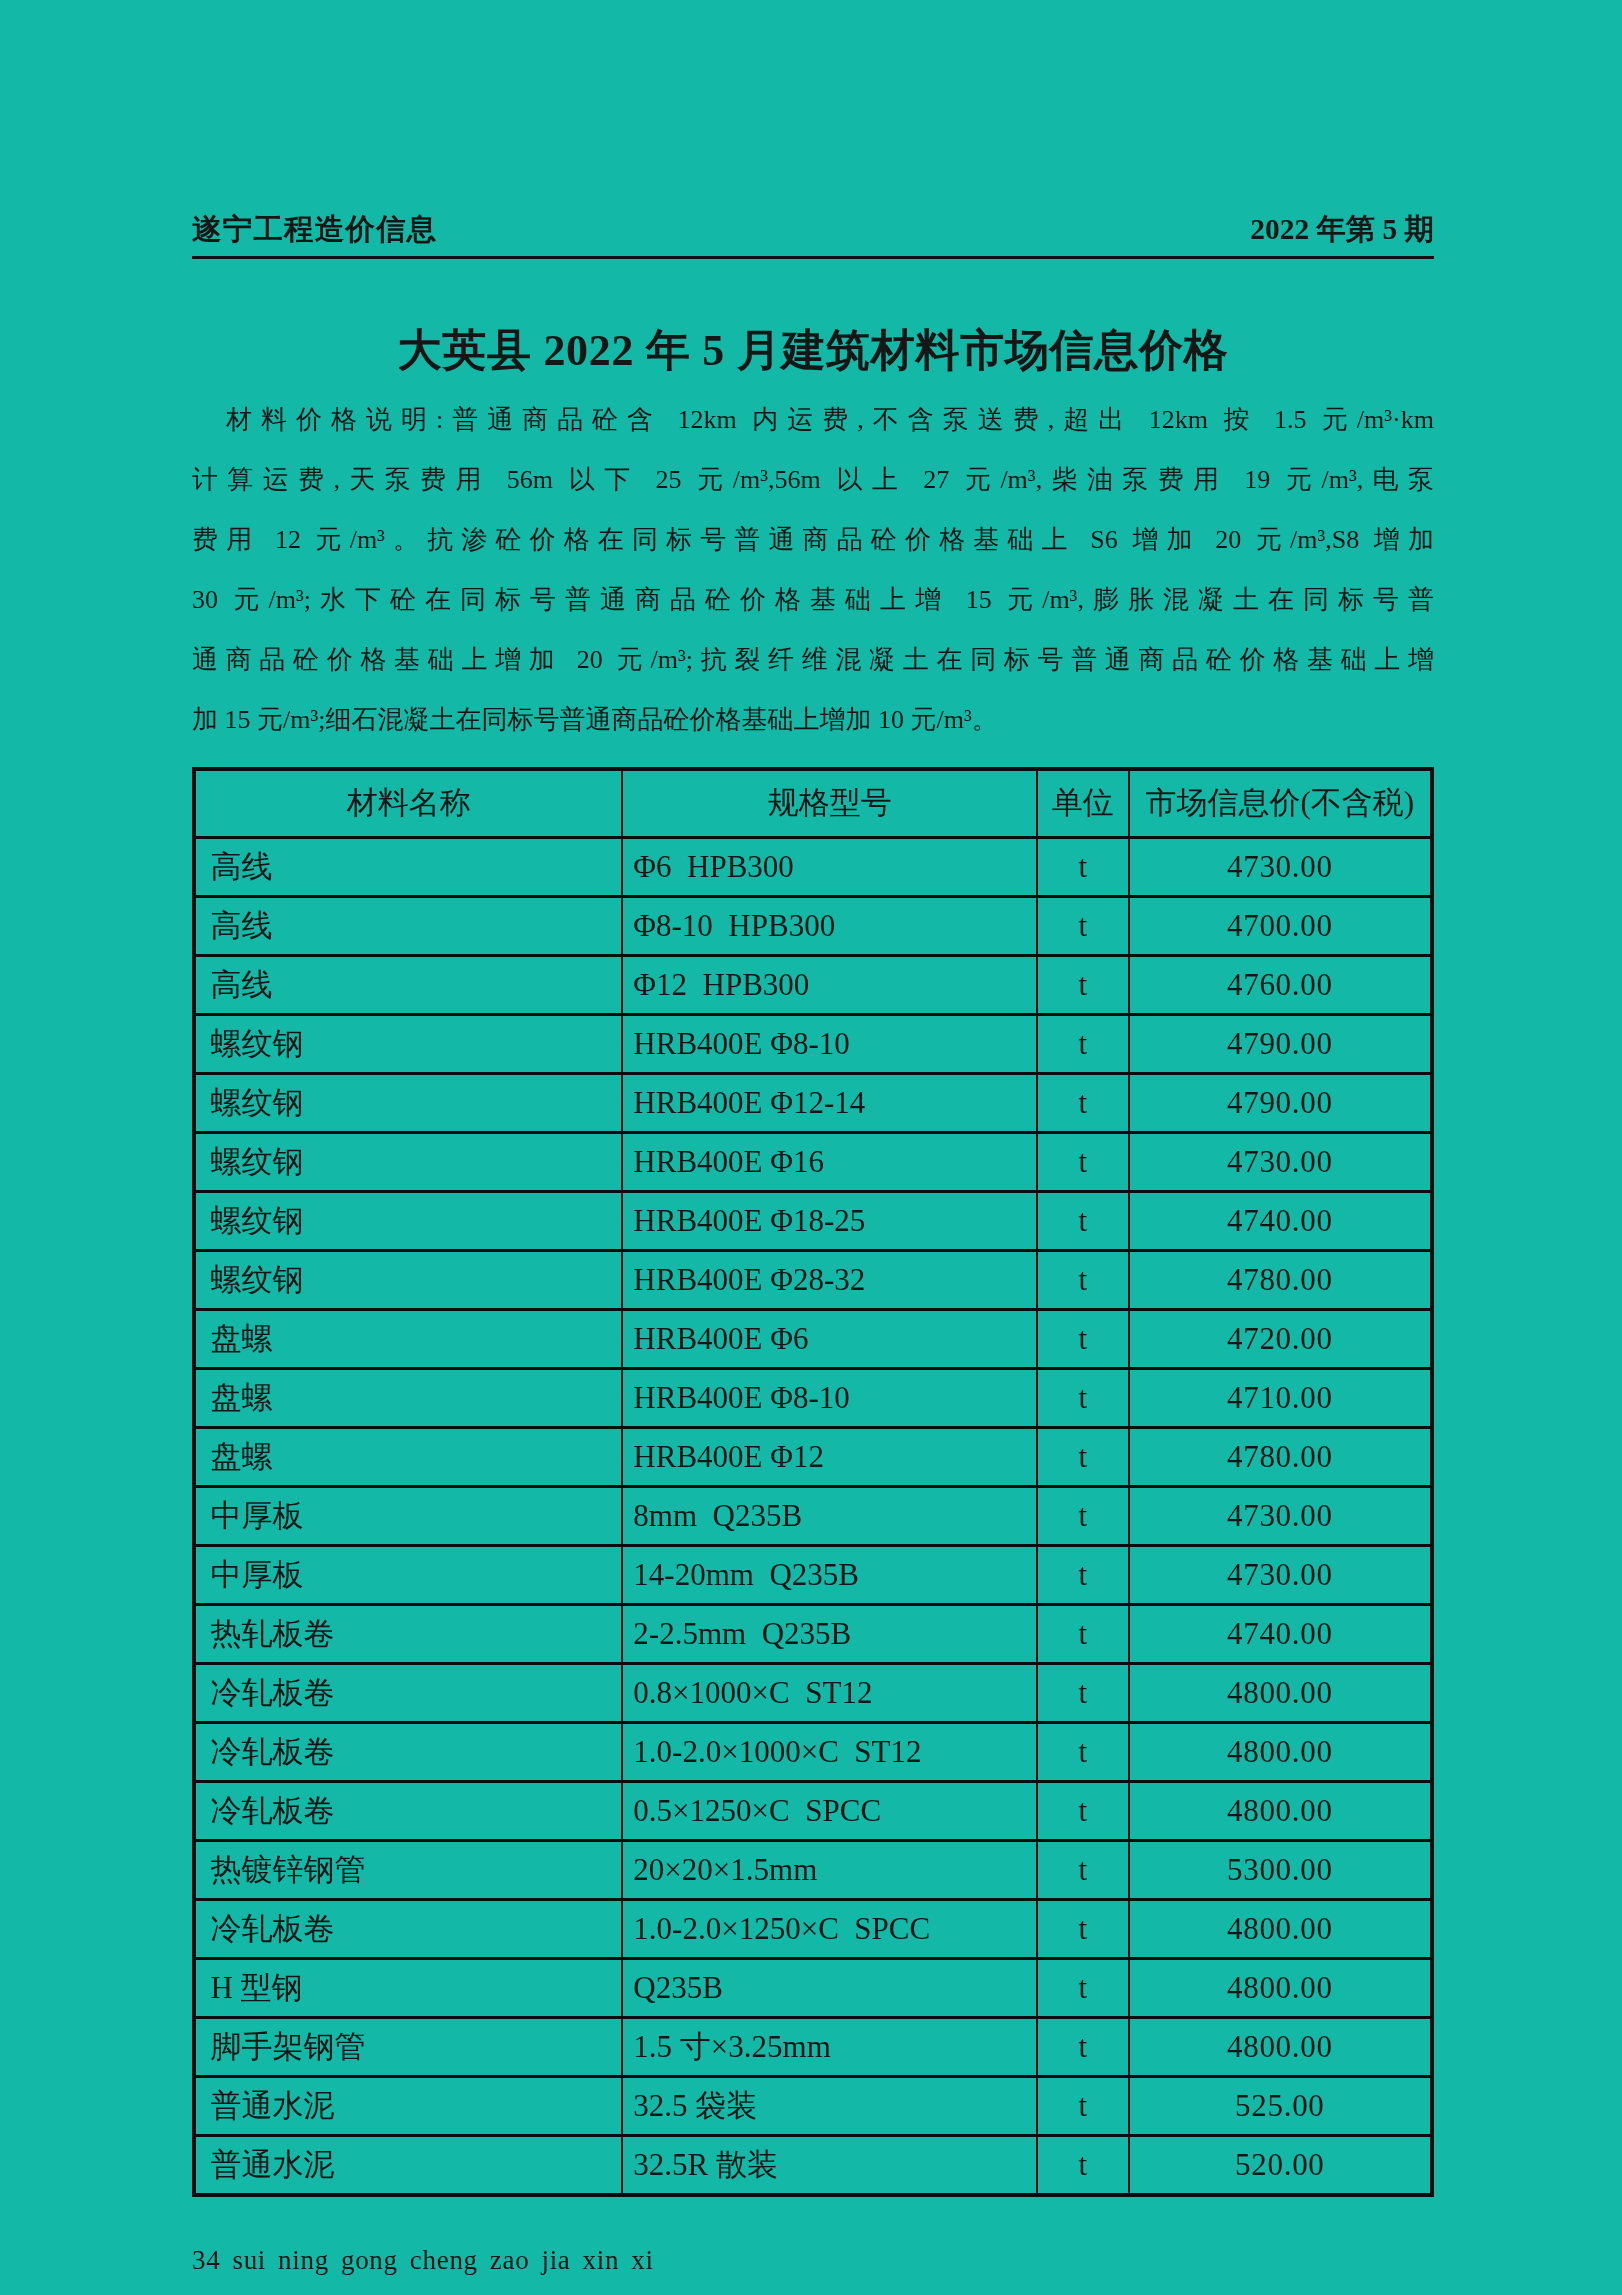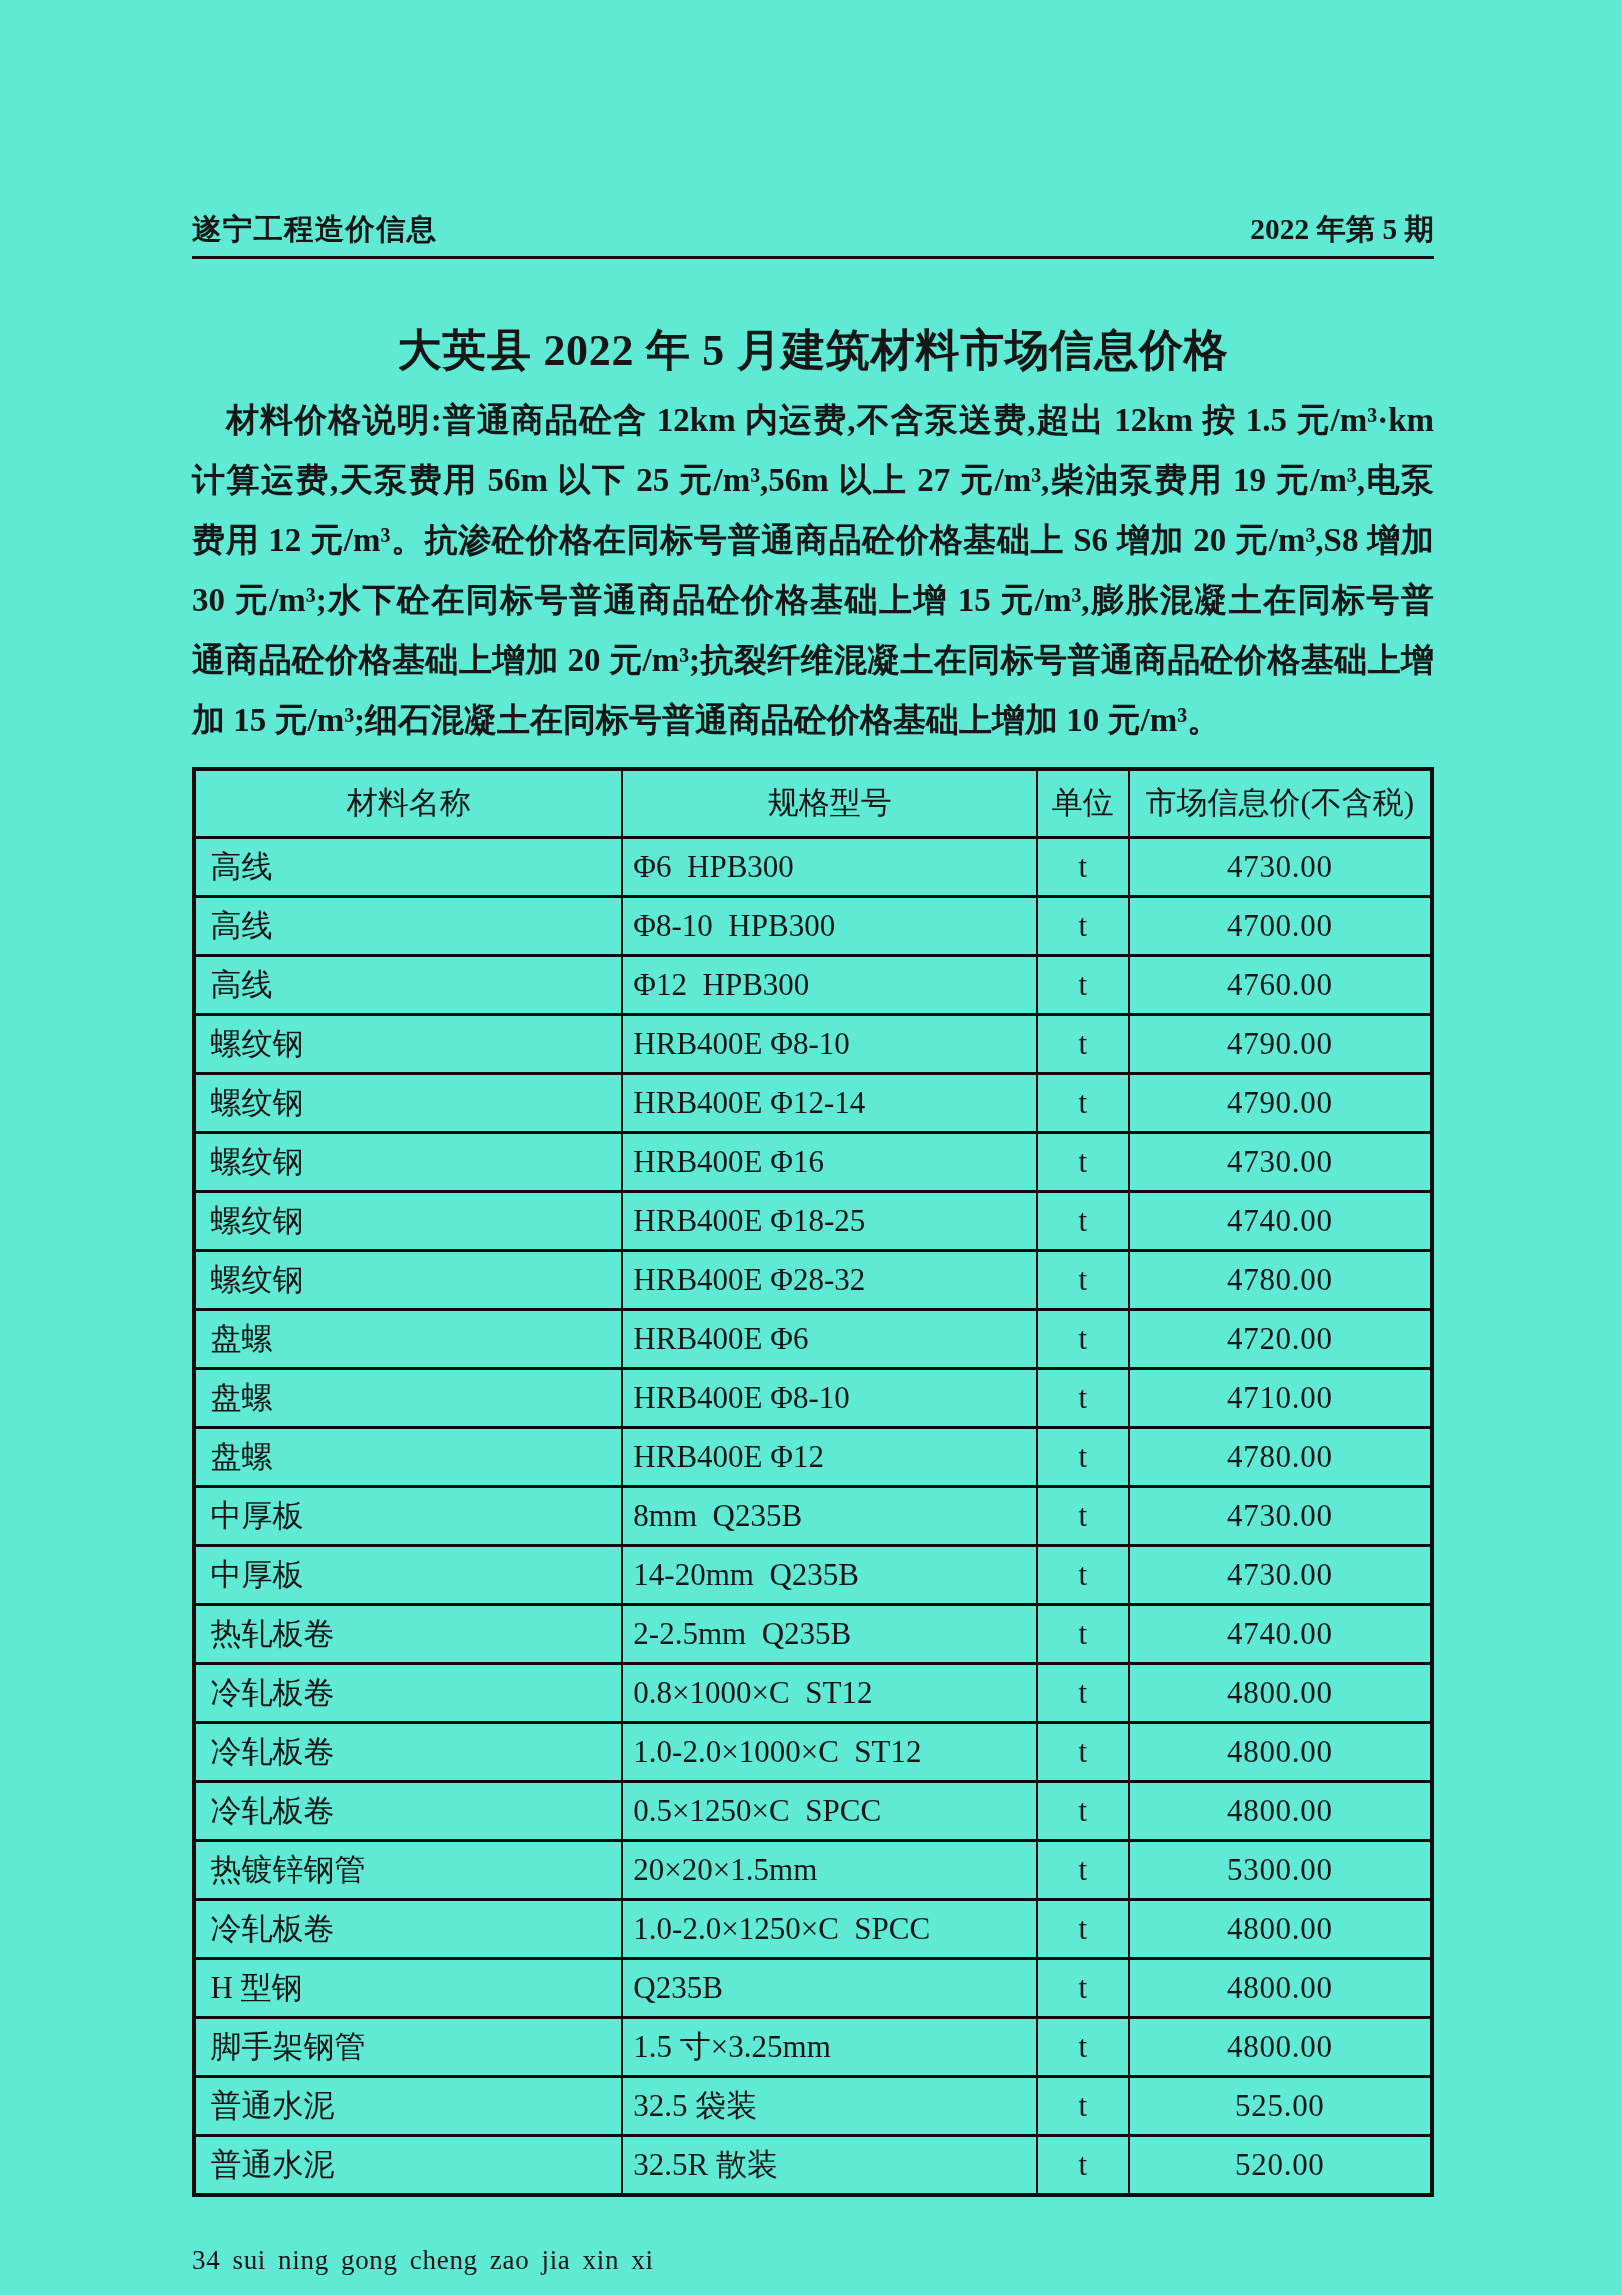--- a/index.html
+++ b/index.html
@@ -2,21 +2,21 @@
 <html lang="zh" style="font-size:10.5px"><head>
 <meta charset="utf-8">
 <title>遂宁工程造价信息</title>
 <style>
   html,body { margin:0; padding:0; background:#e8e8e6; }
   .page {
     position:relative;
     width:1623px;
     height:2295px;
     margin:0 auto;
-    background:#5eead4;
+    background:#14b8a6;
     font-family:"Liberation Serif","DejaVu Serif",serif;
     color:#161616;
     overflow:hidden;
   }
   .content { padding:0 189px 0 192px; }
 
   
   .running-header {
     padding-top:165px;
     display:flex;
@@ -40,23 +40,22 @@
     text-align:center;
     font-size:44px;
     font-weight:bold;
     letter-spacing:0.7px;
     line-height:1.3;
   }
 
   
   .notes {
     margin-top:10.5px;
-    font-size:33px;
+    font-size:26px;
     line-height:60px;
-    font-weight:bold;
   }
   .notes .para-line {
     text-align:justify;
     text-align-last:justify;
     text-justify:inter-ideograph;
   }
   .notes div:first-of-type { text-indent:34px; }
   .notes div:last-of-type { text-align-last:left; }
 
   

